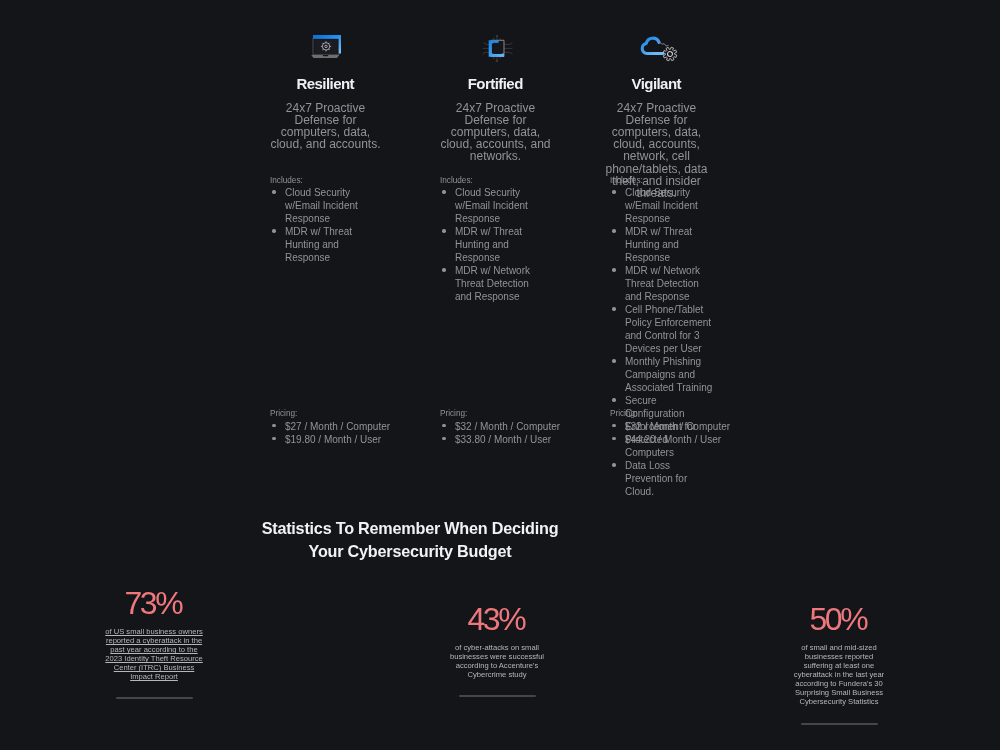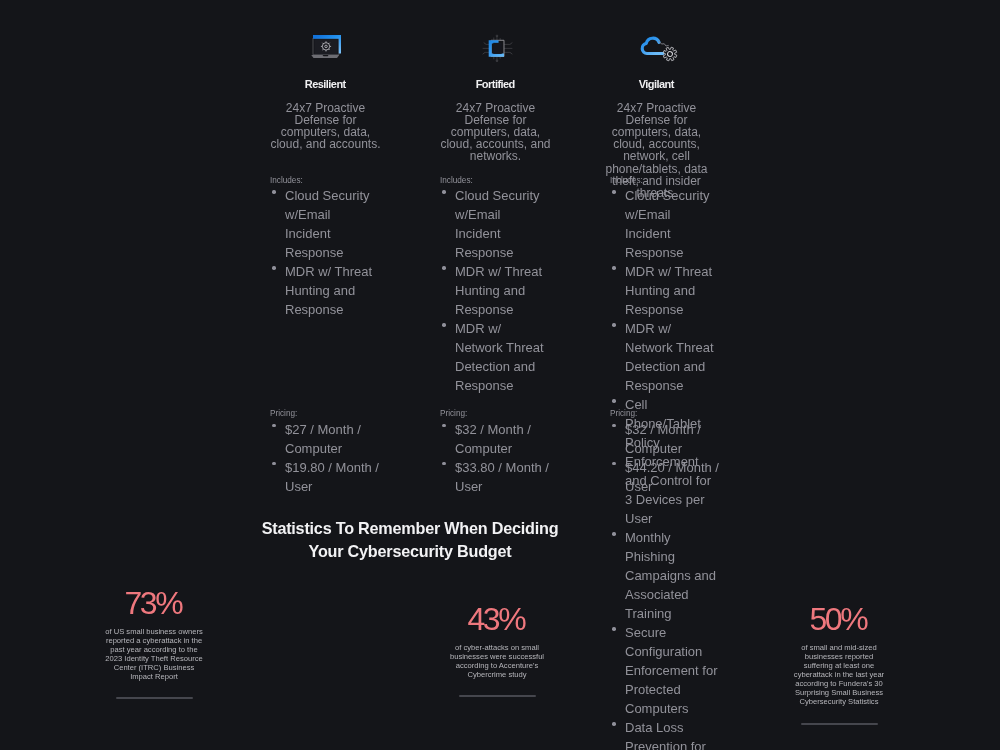--- a/index.html
+++ b/index.html
@@ -15,38 +15,38 @@
   
   .plans{position:absolute;left:270px;top:28px;width:460px;}
   .plan{position:absolute;top:0;width:115px;}
   .plan.p1{left:-2px;}
   .plan.p2{left:168px;}
   .plan.p3{left:329px;}
   .plan .icon{height:38px;display:flex;align-items:center;justify-content:center;}
   .plan.p1 .icon > svg{position:relative;top:-0.5px;}
   .plan.p2 .icon > svg{position:relative;top:1.5px;left:1.5px;}
   .plan.p3 .icon > svg{position:relative;top:-1px;left:1px;}
-  .plan .title{margin-top:12px;text-align:center;font-size:11px;font-weight:bold;color:#f0f0f2;
+  .plan .title{margin-top:12px;text-align:center;font-size:15px;font-weight:bold;color:#f0f0f2;
     letter-spacing:-0.55px;text-indent:-0.55px;line-height:12px;}
   .plan .desc{margin-top:11.5px;text-align:center;font-size:12px;line-height:12.2px;color:#92929a;}
 
   .sect-label{font-size:8.2px;color:#92929a;line-height:11.8px;}
   ul.items{margin:0;padding-left:15px;list-style:none;}
-  ul.items li{font-size:13px;line-height:19px;color:#92929a;margin:0;position:relative;}
+  ul.items li{font-size:10px;line-height:13px;color:#92929a;margin:0;position:relative;}
   ul.items li::before{content:"";position:absolute;left:-12.6px;top:4.2px;
     width:3.4px;height:3.4px;border-radius:50%;background:#90909a;}
 
   .includes{position:absolute;top:174.5px;width:108px;}
   .pricing{position:absolute;top:408px;width:130px;}
   .c1{left:270px;} .c2{left:440px;} .c3{left:610px;}
 
   .stat.s1{left:54px;top:587px;}
   .stat.s2{left:397px;top:603px;}
   .stat.s3{left:739px;top:603px;}
-  .stat.s1 .txt{width:100px;}
+  .stat.s1 .txt{width:100px;text-decoration:underline;}
   .stat.s2 .txt{width:97px;}
   .stat.s3 .txt{width:92px;}
 
   
   .stats-head{position:absolute;left:0;top:517px;width:820px;text-align:center;
     font-size:16.2px;font-weight:bold;color:#f2f2f4;line-height:22.5px;letter-spacing:-0.22px;}
 
   
   .stat{position:absolute;width:200px;text-align:center;}
   .stat .num{font-size:32px;font-weight:normal;color:#ef787e;line-height:32px;

